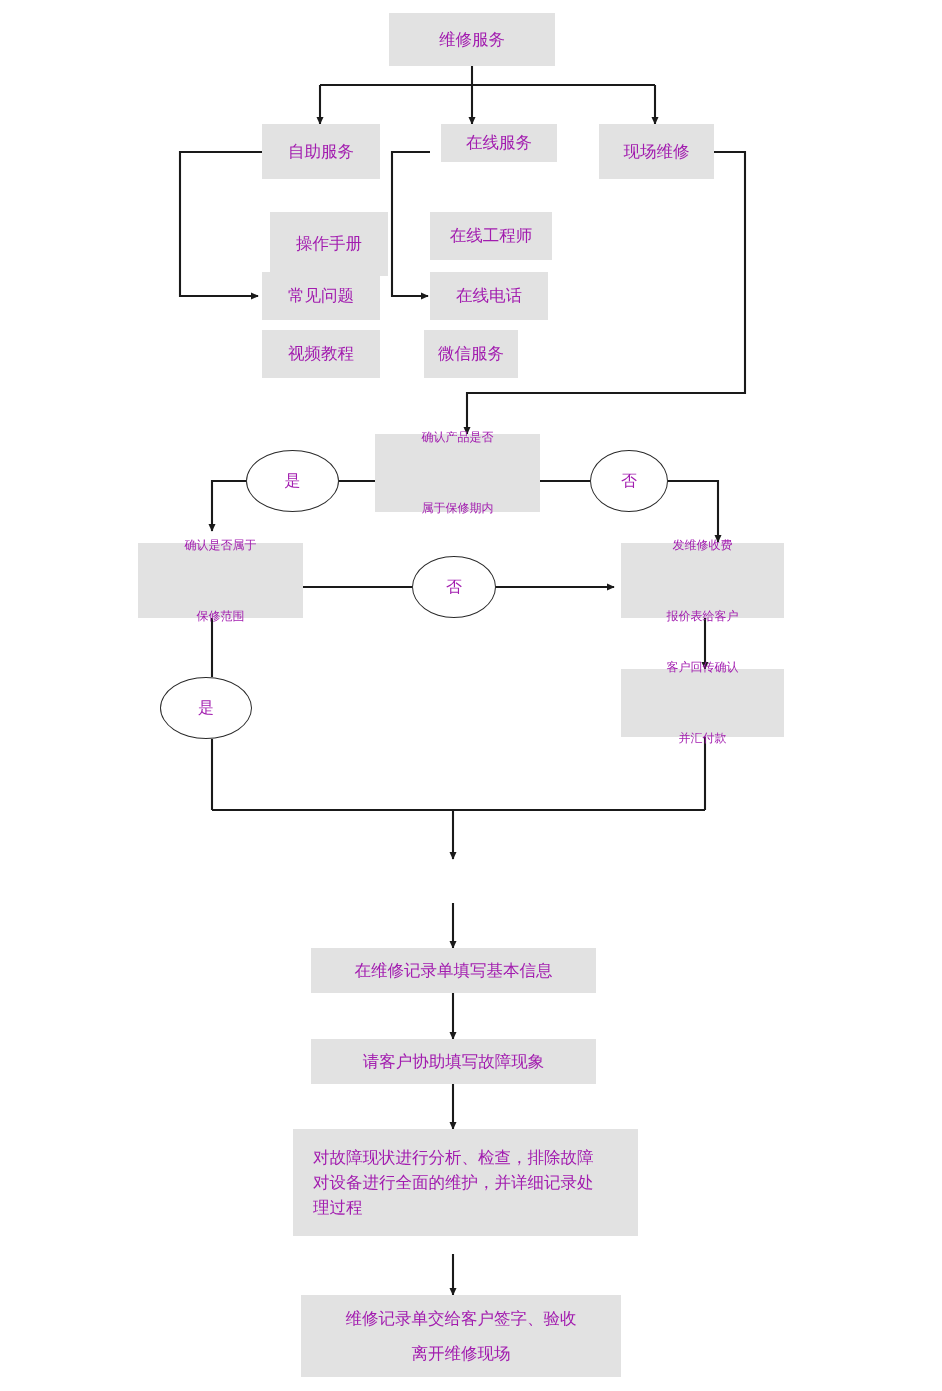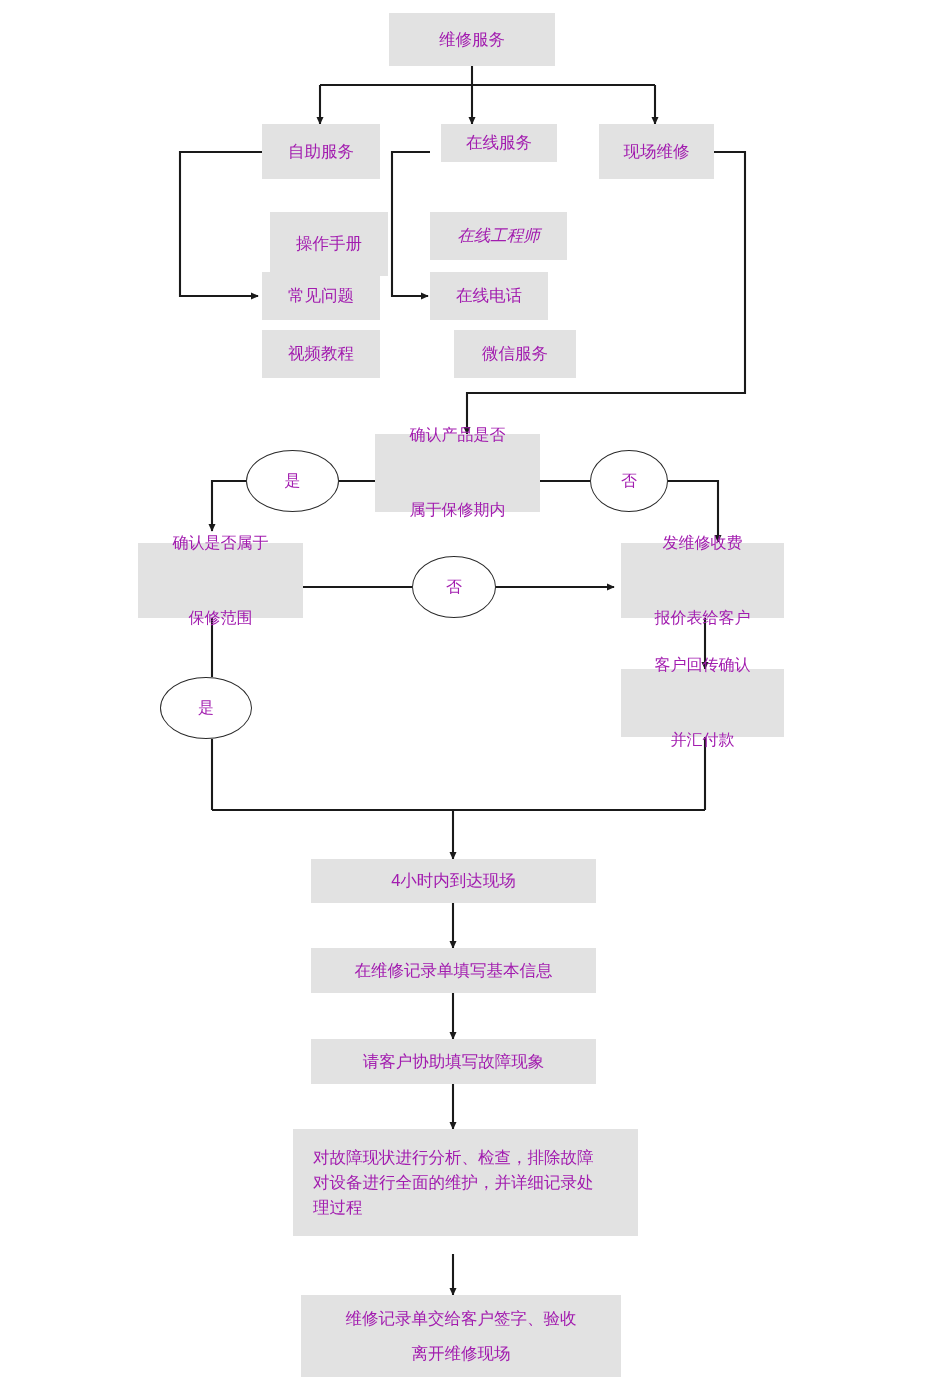--- a/index.html
+++ b/index.html
@@ -46,21 +46,21 @@
     border: 1.3px solid #2a2a2a;
     border-radius: 50%;
   }
   .node-line {
     display: block;
     white-space: nowrap;
     line-height: 1.05;
   }
   .f16 { font-size: 16.5px; }
   .f16 .node-line + .node-line { margin-top: 17px; }
-  .f15 { font-size: 16px; gap: 42px; }
+  .f15 { font-size: 12px; gap: 42px; }
   .f15 .node-line + .node-line { margin-top: 16px; }
   .ell-label { font-size: 16px; }
   .big3 .node-line + .node-line { margin-top: 8px; }
   .big3 { align-items: flex-start; padding-left: 20px; text-align: left; }
 </style>
 </head>
 <body>
 
 <div id="flow-canvas">
 
@@ -131,29 +131,29 @@
   </div>
 
   <div class="node box f16" style="left:262px; top:272px; width:118px; height:48px;">
     <span class="node-line">常见问题</span>
   </div>
 
   <div class="node box f16" style="left:262px; top:330px; width:118px; height:48px;">
     <span class="node-line">视频教程</span>
   </div>
 
-  <div class="node box f16" style="left:430px; top:212px; width:137px; height:48px;font-style:italic;">
+  <div class="node box f16" style="left:430px; top:212px; width:122px; height:48px;">
     <span class="node-line">在线工程师</span>
   </div>
 
   <div class="node box f16" style="left:430px; top:272px; width:118px; height:48px;">
     <span class="node-line">在线电话</span>
   </div>
 
-  <div class="node box f16" style="left:454px; top:330px; width:122px; height:48px;text-align:center;">
+  <div class="node box f16" style="left:424px; top:330px; width:94px; height:48px;text-align:center;">
     <span class="node-line">微信服务</span>
   </div>
 
   <div class="node box f15" style="left:375px; top:434px; width:165px; height:78px;">
     <span class="node-line">确认产品是否</span>
     <span class="node-line">属于保修期内</span>
   </div>
 
   <div class="node ellipse ell-label" style="left:246px; top:450px; width:93px; height:62px;">
     <span class="node-line">是</span>
@@ -179,23 +179,20 @@
   <div class="node box f15" style="left:621px; top:543px; width:163px; height:75px;">
     <span class="node-line">发维修收费</span>
     <span class="node-line">报价表给客户</span>
   </div>
 
   <div class="node box f15" style="left:621px; top:669px; width:163px; height:68px;">
     <span class="node-line">客户回传确认</span>
     <span class="node-line">并汇付款</span>
   </div>
 
-  <div class="node box f16" style="left:311px; top:859px; width:285px; height:44px;">
-    <span class="node-line">4小时内到达现场</span>
-  </div>
 
   <div class="node box f16" style="left:311px; top:948px; width:285px; height:45px;">
     <span class="node-line">在维修记录单填写基本信息</span>
   </div>
 
   <div class="node box f16" style="left:311px; top:1039px; width:285px; height:45px;justify-content:center;">
     <span class="node-line">请客户协助填写故障现象</span>
   </div>
 
   <div class="node box f16 big3" style="left:293px; top:1129px; width:345px; height:107px;">

